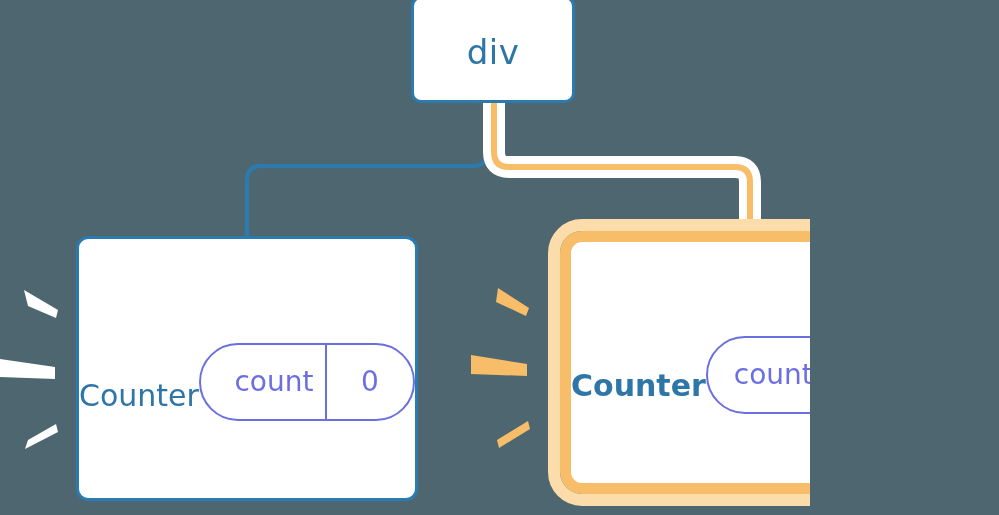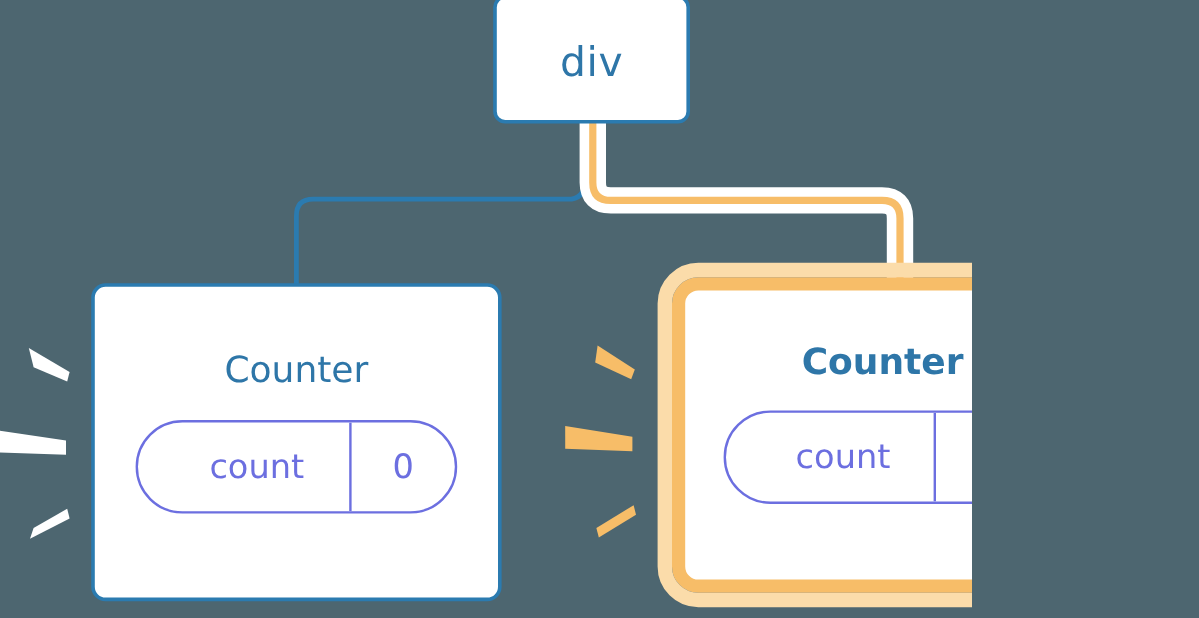--- a/index.html
+++ b/index.html
@@ -49,21 +49,21 @@
     line-height: 1;
     padding-top: 4px;
   }
 
   
   .card {
     position: absolute;
     background: #ffffff;
     box-sizing: border-box;
     display: flex;
-    flex-direction: column;
+    flex-direction: row;
     align-items: center;
   }
   .card.plain {
     left: 76px;
     top: 236px;
     width: 342px;
     height: 265px;
     border: 3px solid #2b7bb0;
     border-radius: 12px;
   }

